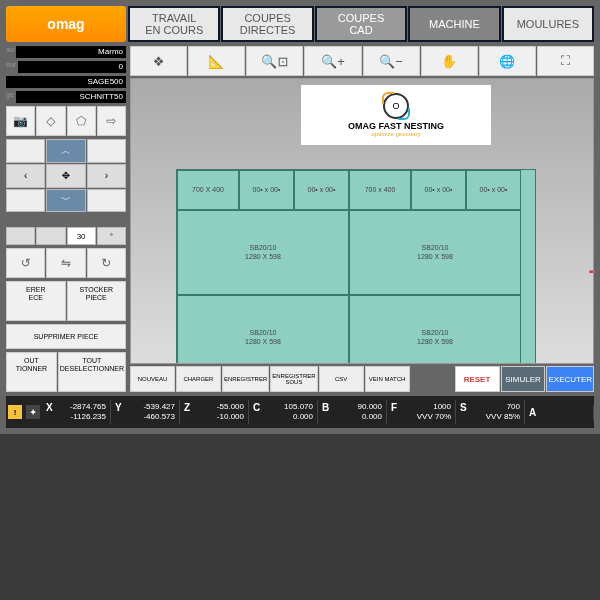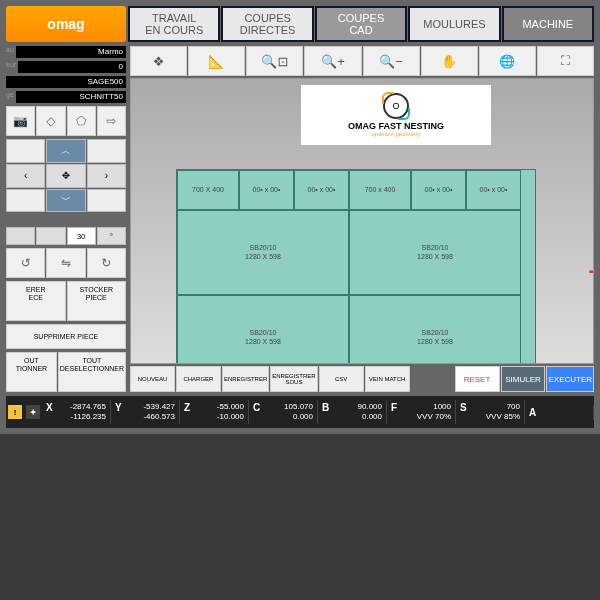--- a/index.html
+++ b/index.html
@@ -33,21 +33,21 @@
   .fastnest { position:absolute; top:6px; left:170px; width:190px; height:60px; background:#fff; display:flex; align-items:center; justify-content:center; flex-direction:column; font-size:9px;}
   .fastnest .circ{ width:26px; height:26px; border:2px solid #333; border-radius:50%; display:flex; align-items:center;justify-content:center; margin-bottom:2px; position:relative;}
   .fastnest .circ::before{content:""; position:absolute; top:-3px; left:-3px; width:10px; height:10px; border-top:2px solid #f5a623; border-left:2px solid #f5a623; border-radius:50% 0 0 0;}
   .fastnest .circ::after{content:""; position:absolute; bottom:-3px; right:-3px; width:10px; height:10px; border-bottom:2px solid #28b1d6; border-right:2px solid #28b1d6; border-radius:0 0 50% 0;}
   .slab { position:absolute; top:90px; left:45px; width:360px; height:210px; background:#8fcfc1; border:1px solid #3a7a6f;}
   .slab-inner{position:absolute; inset:0;}
   .cut { position:absolute; border:1px solid #3a7a6f; font-size:7px; color:#444; display:flex; align-items:center; justify-content:center; text-align:center; flex-direction:column; line-height:1.2; background:rgba(143,207,193,0.6);}
   .red-arrow { position:absolute; right:-12px; top:180px; color:#e03030; font-size:20px;}
   .cmd-row { display:flex; gap:1px; height:26px;}
   .cmd { flex:1; background:#eee; border:1px solid #ccc; font-size:6px; text-align:center; display:flex; align-items:center; justify-content:center; cursor:pointer; padding:0 1px;}
-  .cmd.reset{ background:#fff; color:#d04040; font-weight:normal; font-size:8px;}
+  .cmd.reset{ background:#fff; color:#d04040; font-weight:bold; font-size:8px;}
   .cmd.sim{ background:#5a6b78; color:#fff; font-size:8px;}
   .cmd.exec{ background:#3b82f6; color:#fff; font-size:8px;}
   .cmd.spacer{ background:transparent; border:none; cursor:default;}
   .status { height:32px; background:#222; color:#fff; display:flex; align-items:center; margin-top:4px; font-size:8px;}
   .axis { flex:1; border-right:1px solid #444; padding:2px 4px; position:relative;}
   .axis .lbl{ font-weight:bold; font-size:10px; float:left;}
   .axis .val{ float:right; text-align:right; line-height:1.2;}
   .warn{ width:14px; height:14px; background:#f7c23c; margin:2px; display:flex;align-items:center;justify-content:center;color:#000;font-weight:bold;}
 </style>
 </head>
@@ -57,22 +57,22 @@
 
   <div class="top-row">
     <div class="logo">omag</div>
     <div class="tabs">
       <div class="tab" style="white-space:pre-line">TRAVAIL
 EN COURS</div>
       <div class="tab" style="white-space:pre-line">COUPES
 DIRECTES</div>
       <div class="tab active" style="white-space:pre-line">COUPES
 CAD</div>
+      <div class="tab machine">MACHINE</div>
       <div class="tab">MOULURES</div>
-      <div class="tab machine">MACHINE</div>
     </div>
   </div>
 
   <div class="middle">
     <div class="left-panel">
       <div style="display:flex;gap:2px">
           <span class="info-label">au</span>
           <div class="info-box" style="flex:1">Marmo</div>
         </div>
       <div style="display:flex;gap:2px">

